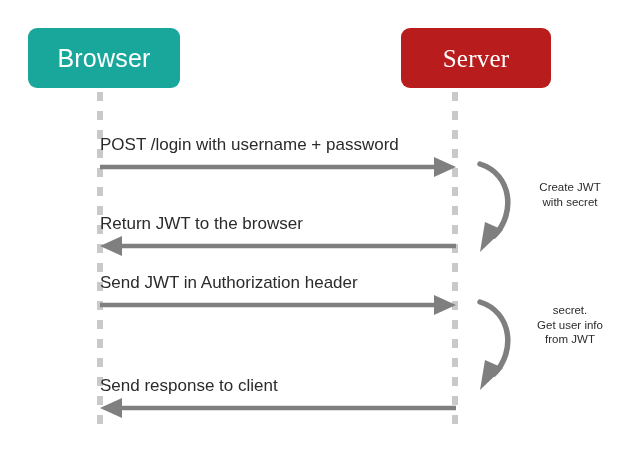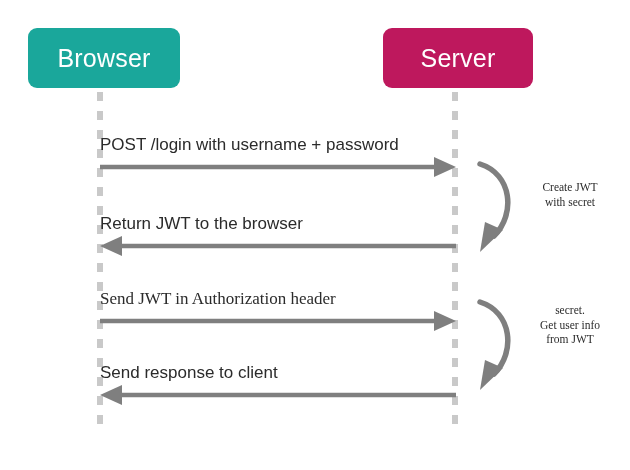--- a/index.html
+++ b/index.html
@@ -42,25 +42,26 @@
   }
 
   #actor-browser {
     left: 28px;
     top: 28px;
     width: 152px;
     height: 60px;
     background: #1AA79B;
   }
   #actor-server {
-    left: 383px;
+    left: 401px;
     top: 28px;
     width: 150px;
     height: 60px;
-    background: #be185d;
+    background: #b91c1c;
+    font-family: Liberation Serif, serif;
   }
 
   
   .lifeline {
     position: absolute;
     top: 92px;
     width: 6px;
     height: 334px;
     background-image: linear-gradient(
       to bottom,
@@ -107,21 +108,20 @@
     height: 96px;
     overflow: visible;
   }
   .note {
     position: absolute;
     width: 110px;
     text-align: center;
     font-size: 11.5px;
     color: #2b2b2b;
     line-height: 14.5px;
-    font-family: Liberation Serif, serif;
   }
 
   #selfloop-1 { left: 472px; top: 158px; }
   #note-1     { left: 515px; top: 180px; }
   #selfloop-2 { left: 472px; top: 296px; }
   #note-2     { left: 515px; top: 303px; }
 
   .note-line { display: block; }
 </style>
 </head>
@@ -149,29 +149,29 @@
   </div>
 
   <div class="message" style="top:217px;">
     <div class="message-label">Return JWT to the browser</div>
     <svg class="message-arrow" viewBox="0 0 356 22">
       <line x1="22" y1="11" x2="356" y2="11" stroke="#7F7F7F" stroke-width="4.5"></line>
       <polygon points="22,1 0,11 22,21" fill="#7F7F7F"></polygon>
     </svg>
   </div>
 
-  <div class="message" style="top:292px;font-family:Liberation Serif, serif;">
+  <div class="message" style="top:276px;">
     <div class="message-label">Send JWT in Authorization header</div>
     <svg class="message-arrow" viewBox="0 0 356 22">
       <line x1="0" y1="11" x2="334" y2="11" stroke="#7F7F7F" stroke-width="4.5"></line>
       <polygon points="334,1 356,11 334,21" fill="#7F7F7F"></polygon>
     </svg>
   </div>
 
-  <div class="message" style="top:366px;">
+  <div class="message" style="top:379px;">
     <div class="message-label">Send response to client</div>
     <svg class="message-arrow" viewBox="0 0 356 22">
       <line x1="22" y1="11" x2="356" y2="11" stroke="#7F7F7F" stroke-width="4.5"></line>
       <polygon points="22,1 0,11 22,21" fill="#7F7F7F"></polygon>
     </svg>
   </div>
 
   <svg class="selfloop" id="selfloop-1" viewBox="0 0 62 96">
     <path d="M 8 6 C 40 16, 44 56, 22 78" fill="none" stroke="#7F7F7F" stroke-width="5.5" stroke-linecap="round"></path>
     <polygon points="31,72 8,94 13,64" fill="#7F7F7F"></polygon>

